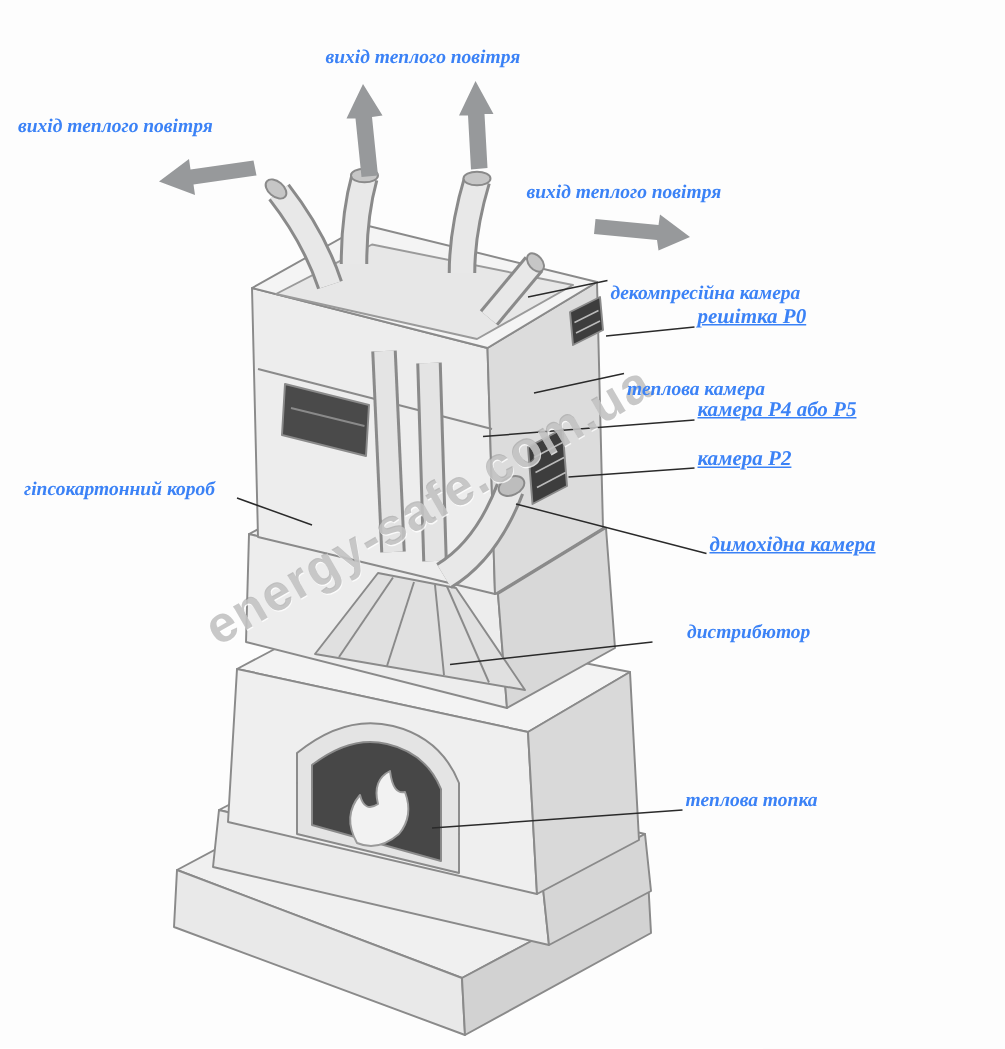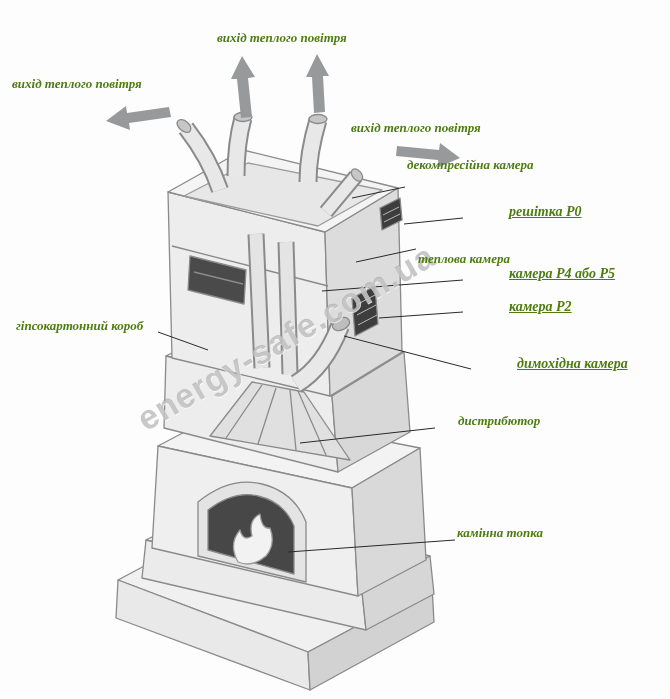--- a/index.html
+++ b/index.html
@@ -5,23 +5,23 @@
   * { margin:0; padding:0; box-sizing:border-box; }
   html,body { background:#ffffff; }
   .stage {
     position:relative; width:670px; height:699px;
     background:#fdfdfd; overflow:hidden;
     font-family:"Liberation Serif", serif;
   }
   .stage svg { position:absolute; left:0; top:0; }
   .lbl {
     position:absolute; font-style:italic; font-weight:bold;
-    font-size:13px; color:#4d7c0f; white-space:nowrap; line-height:1.1;text-align:right;
+    font-size:13px; color:#3b82f6; white-space:nowrap; line-height:1.1;text-align:right;
   }
-  .lbl.u { text-decoration:underline; font-size:14px;margin-left:44px; }
+  .lbl.u { text-decoration:underline; font-size:14px; }
   .wm {
     position:absolute; left:86px; top:318px; width:400px; text-align:center;
     transform:rotate(-30deg); transform-origin:center;
     font-family:"Liberation Sans", sans-serif; font-size:34px; font-weight:bold;
     color:rgba(145,145,145,0.5); letter-spacing:1px;
     text-shadow:0 1px 0 rgba(255,255,255,0.8); pointer-events:none;
   }
 </style>
 </head>
 <body>
@@ -140,23 +140,23 @@
       <line x1="435" y1="428" x2="300" y2="443"></line>
       <line x1="455" y1="540" x2="288" y2="552"></line>
     </g>
   </svg>
 
   <div class="wm">energy-safe.com.ua</div>
 
   <div class="lbl" style="left:217px;top:31px">вихід теплого повітря</div>
   <div class="lbl" style="left:12px;top:77px">вихід теплого повітря</div>
   <div class="lbl" style="left:351px;top:121px">вихід теплого повітря</div>
-  <div class="lbl" style="left:407px;top:158px">декомпресійна камера</div>
+  <div class="lbl" style="left:407px;top:188px">декомпресійна камера</div>
   <div class="lbl u" style="left:465px;top:204px">решітка Р0</div>
   <div class="lbl" style="left:418px;top:252px">теплова камера</div>
   <div class="lbl u" style="left:465px;top:266px">камера Р4 або Р5</div>
   <div class="lbl u" style="left:465px;top:299px">камера Р2</div>
   <div class="lbl u" style="left:473px;top:356px">димохідна камера</div>
   <div class="lbl" style="left:16px;top:319px">гіпсокартонний короб</div>
   <div class="lbl" style="left:458px;top:414px">дистрибютор</div>
-  <div class="lbl" style="left:457px;top:526px">камінна топка</div>
+  <div class="lbl" style="left:457px;top:526px">теплова топка</div>
 
 </div>
 
 </body></html>

